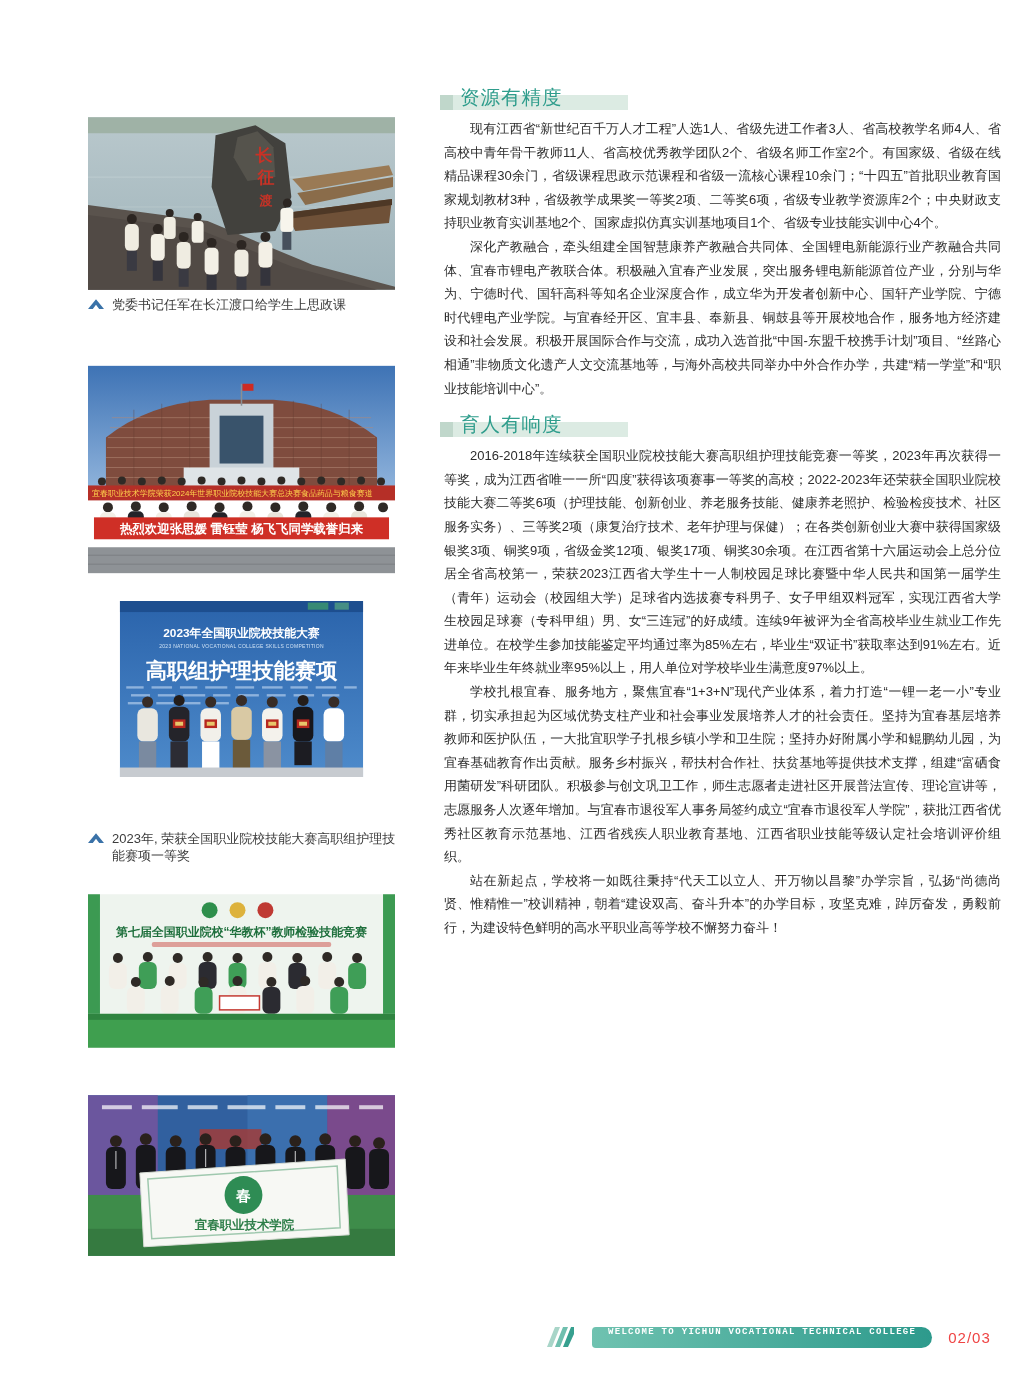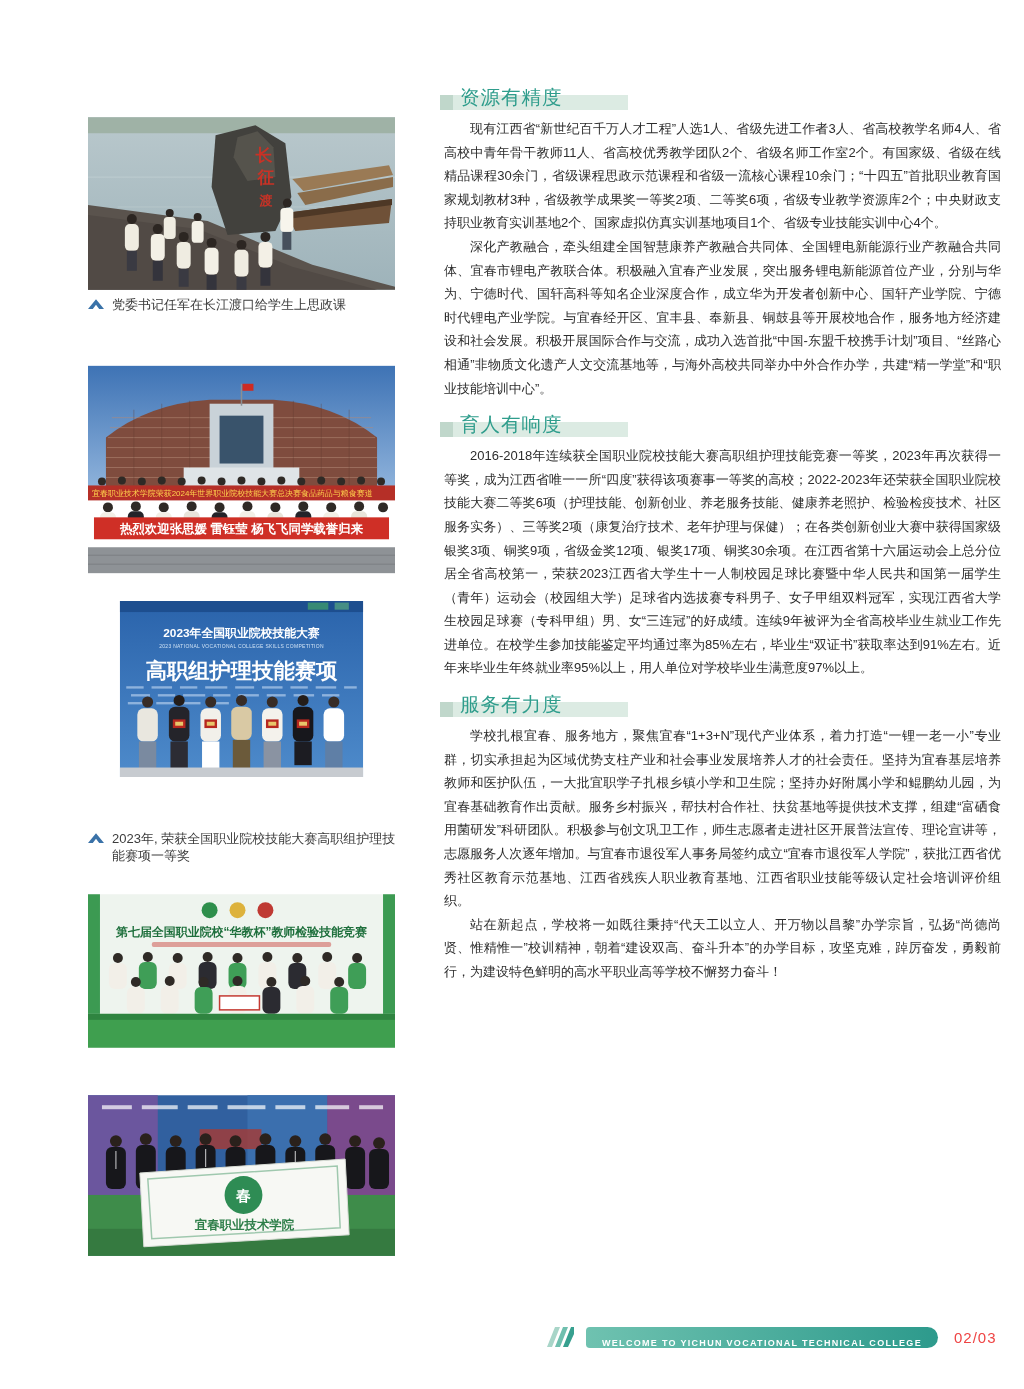--- a/index.html
+++ b/index.html
@@ -19,23 +19,23 @@
   .sec-h { position:relative; height:26px; margin:11px 0 7px 0; }
   .sec-h:first-child { margin-top:0; }
   .sec-h .bar { position:absolute; left:-4px; top:11px; width:188px; height:15px; background:#dcebe3; }
   .sec-h .notch { position:absolute; left:-4px; top:11px; width:13px; height:15px; background:#c0d7cb; }
   .sec-h .txt { position:relative; margin-left:16px; font-size:19.5px; font-weight:normal; color:#2f9d8c; letter-spacing:1px; }
   .right-col p { font-size:13px; line-height:23.6px; color:#2c2c2c; text-align:justify; text-indent:2em; }
   .right-col p + p { margin-top:0; }
 
   
   .footer { position:absolute; left:546px; top:1326px; display:flex; align-items:center; }
-  .footer .pill { margin-left:12px; height:21px; display:flex; align-items:flex-end; padding:0 16px;
+  .footer .pill { margin-left:18px; height:21px; display:flex; align-items:flex-start; padding:0 16px;
                   background:linear-gradient(90deg,#6fc2b0,#2d9a8c);
-                  border-radius:4px 11px 11px 4px; }
+                  border-radius:4px 11px 11px 4px;font-family:Liberation Mono, monospace; }
   .footer .pill span { color:#ffffff; font-size:9px; font-weight:bold; letter-spacing:1.3px; white-space:nowrap; }
   .footer .pagenum { margin-left:16px; font-size:15px; color:#ef4444; letter-spacing:1px; }
 </style>
 </head>
 <body>
 
 <div class="page">
 
   <figure class="photo" style="top:117px;height:173px;">
     <svg viewBox="0 0 308 173">
@@ -433,25 +433,20 @@
 
     <p>深化产教融合，牵头组建全国智慧康养产教融合共同体、全国锂电新能源行业产教融合共同体、宜春市锂电产教联合体。积极融入宜春产业发展，突出服务锂电新能源首位产业，分别与华为、宁德时代、国轩高科等知名企业深度合作，成立华为开发者创新中心、国轩产业学院、宁德时代锂电产业学院。与宜春经开区、宜丰县、奉新县、铜鼓县等开展校地合作，服务地方经济建设和社会发展。积极开展国际合作与交流，成功入选首批“中国-东盟千校携手计划”项目、“丝路心相通”非物质文化遗产人文交流基地等，与海外高校共同举办中外合作办学，共建“精一学堂”和“职业技能培训中心”。</p>
 
     <div class="sec-h">
       <span class="bar"></span>
       <span class="notch"></span>
       <span class="txt">育人有响度</span>
     </div>
     <p>2016-2018年连续获全国职业院校技能大赛高职组护理技能竞赛一等奖，2023年再次获得一等奖，成为江西省唯一一所“四度”获得该项赛事一等奖的高校；2022-2023年还荣获全国职业院校技能大赛二等奖6项（护理技能、创新创业、养老服务技能、健康养老照护、检验检疫技术、社区服务实务）、三等奖2项（康复治疗技术、老年护理与保健）；在各类创新创业大赛中获得国家级银奖3项、铜奖9项，省级金奖12项、银奖17项、铜奖30余项。在江西省第十六届运动会上总分位居全省高校第一，荣获2023江西省大学生十一人制校园足球比赛暨中华人民共和国第一届学生（青年）运动会（校园组大学）足球省内选拔赛专科男子、女子甲组双料冠军，实现江西省大学生校园足球赛（专科甲组）男、女“三连冠”的好成绩。连续9年被评为全省高校毕业生就业工作先进单位。在校学生参加技能鉴定平均通过率为85%左右，毕业生“双证书”获取率达到91%左右。近年来毕业生年终就业率95%以上，用人单位对学校毕业生满意度97%以上。</p>
 
-    <div class="sec-h">
-      <span class="bar"></span>
-      <span class="notch"></span>
-      <span class="txt">服务有力度</span>
-    </div>
     <p>学校扎根宜春、服务地方，聚焦宜春“1+3+N”现代产业体系，着力打造“一锂一老一小”专业群，切实承担起为区域优势支柱产业和社会事业发展培养人才的社会责任。坚持为宜春基层培养教师和医护队伍，一大批宜职学子扎根乡镇小学和卫生院；坚持办好附属小学和鲲鹏幼儿园，为宜春基础教育作出贡献。服务乡村振兴，帮扶村合作社、扶贫基地等提供技术支撑，组建“富硒食用菌研发”科研团队。积极参与创文巩卫工作，师生志愿者走进社区开展普法宣传、理论宣讲等，志愿服务人次逐年增加。与宜春市退役军人事务局签约成立“宜春市退役军人学院”，获批江西省优秀社区教育示范基地、江西省残疾人职业教育基地、江西省职业技能等级认定社会培训评价组织。</p>
     <p>站在新起点，学校将一如既往秉持“代天工以立人、开万物以昌黎”办学宗旨，弘扬“尚德尚贤、惟精惟一”校训精神，朝着“建设双高、奋斗升本”的办学目标，攻坚克难，踔厉奋发，勇毅前行，为建设特色鲜明的高水平职业高等学校不懈努力奋斗！</p>
 
   </div>
 
   <div class="footer">
     <svg width="28" height="22" viewBox="0 0 28 22">
       <path d="M9,1 L14,1 L6,21 L1,21 Z" fill="#a8d5c8"></path>
       <path d="M17,1 L22,1 L14,21 L9,21 Z" fill="#6fbfae"></path>
       <path d="M25,1 L28,1 L28,8 L22,21 L17,21 Z" fill="#37a08f"></path>

